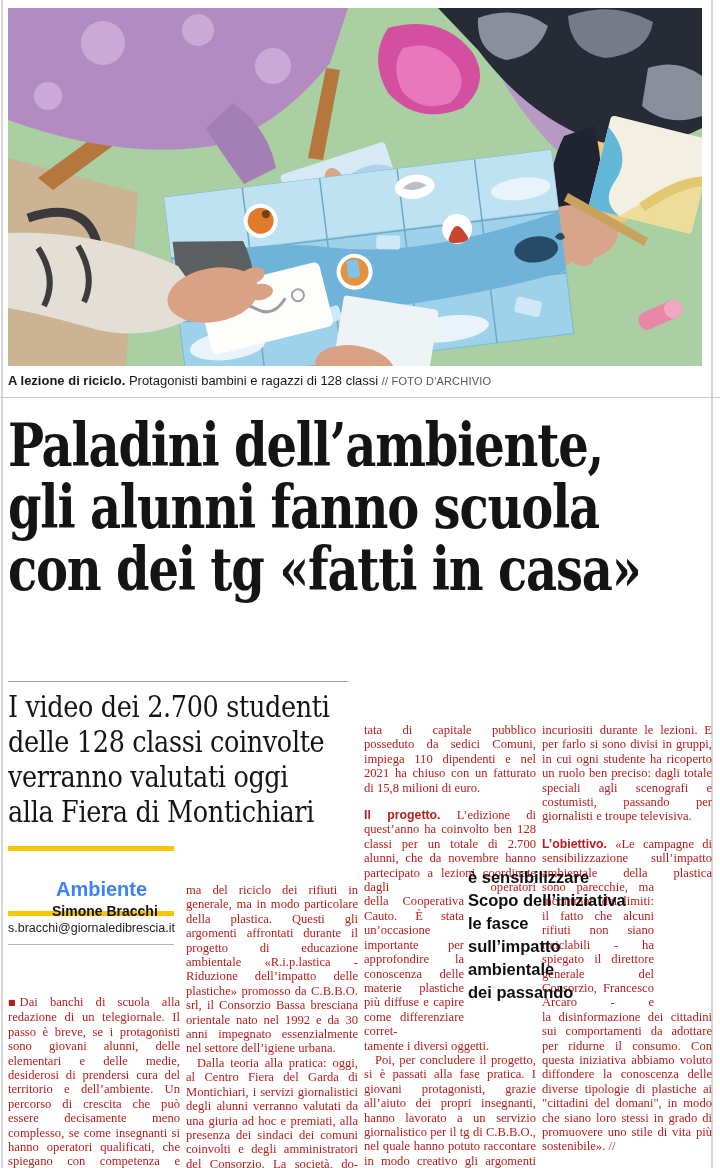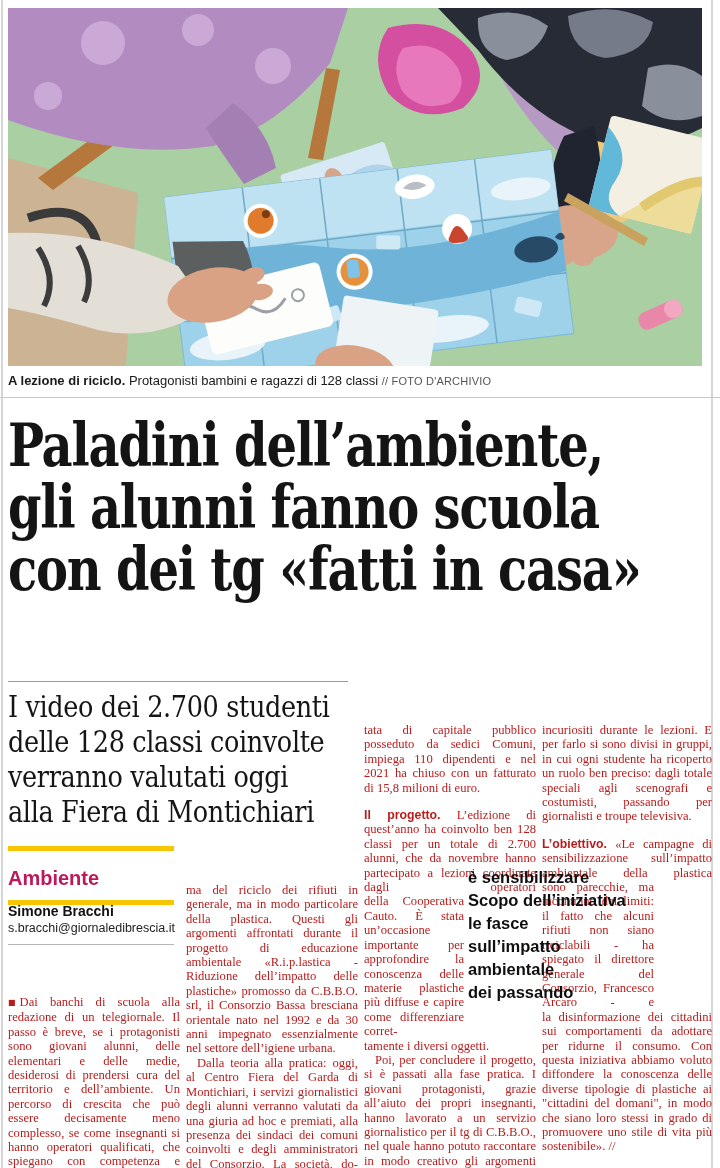--- a/index.html
+++ b/index.html
@@ -32,23 +32,23 @@
   .deck { position:absolute; left:8px; top:690px; width:400px;
     font-family:"DejaVu Serif", serif; font-weight:500; color:#151515;
     font-size:29px; line-height:35px; letter-spacing:-.4px;
     transform:scaleX(0.88); transform-origin:left top; }
   .deck div { white-space:nowrap; }
 
   
   .kicker { position:absolute; left:8px; top:846px; width:166px; }
   .kicker .bar { height:5px; background:#F7C600; }
   .kicker .label { font-family:"Liberation Sans", sans-serif; font-weight:bold;
-    font-size:20px; color:#be185d; padding:16px 0 10px 0; }
+    font-size:20px; color:#3b82f6; padding:27px 0 10px 0;margin-left:48px; }
   .byline { position:absolute; left:8px; top:903px; width:166px; font-family:"Liberation Sans", sans-serif; }
-  .byline .author { font-weight:bold; font-size:14px; color:#111; }
+  .byline .author { font-weight:bold; font-size:14px; color:#111;margin-left:44px; }
   .byline .email { font-size:12.5px; color:#222; margin-top:2px; }
   .byline-rule { position:absolute; left:8px; top:944px; width:166px; height:1px; background:#b5b5b5; }
 
   
   .col { position:absolute; width:172px; font-size:12.6px; line-height:14.4px;
     text-align:justify; color:#b91c1c; overflow:hidden;
     font-family:"Liberation Serif", serif; hyphens:auto;margin-top:44px; }
   #col1 { left:8px;  top:951px; height:217px; }
   #col2 { left:186px; top:839px; height:329px; }
   #col3 { left:364px; top:679px; height:489px; }

